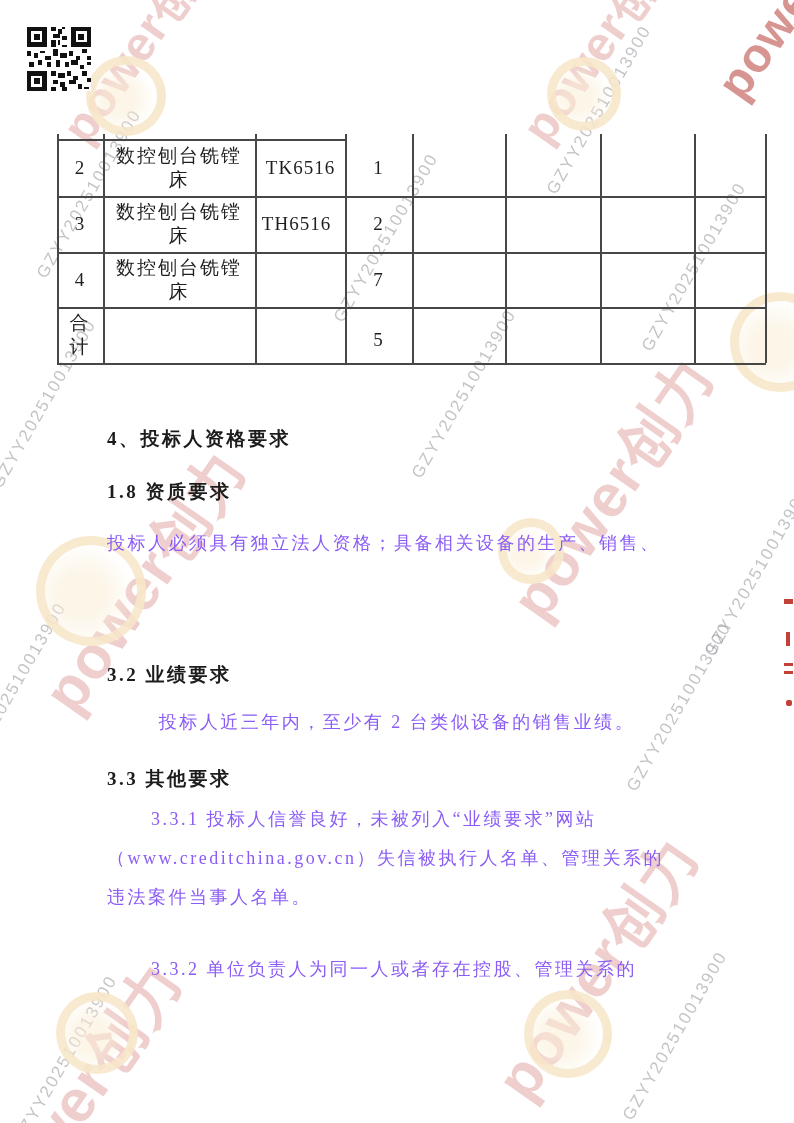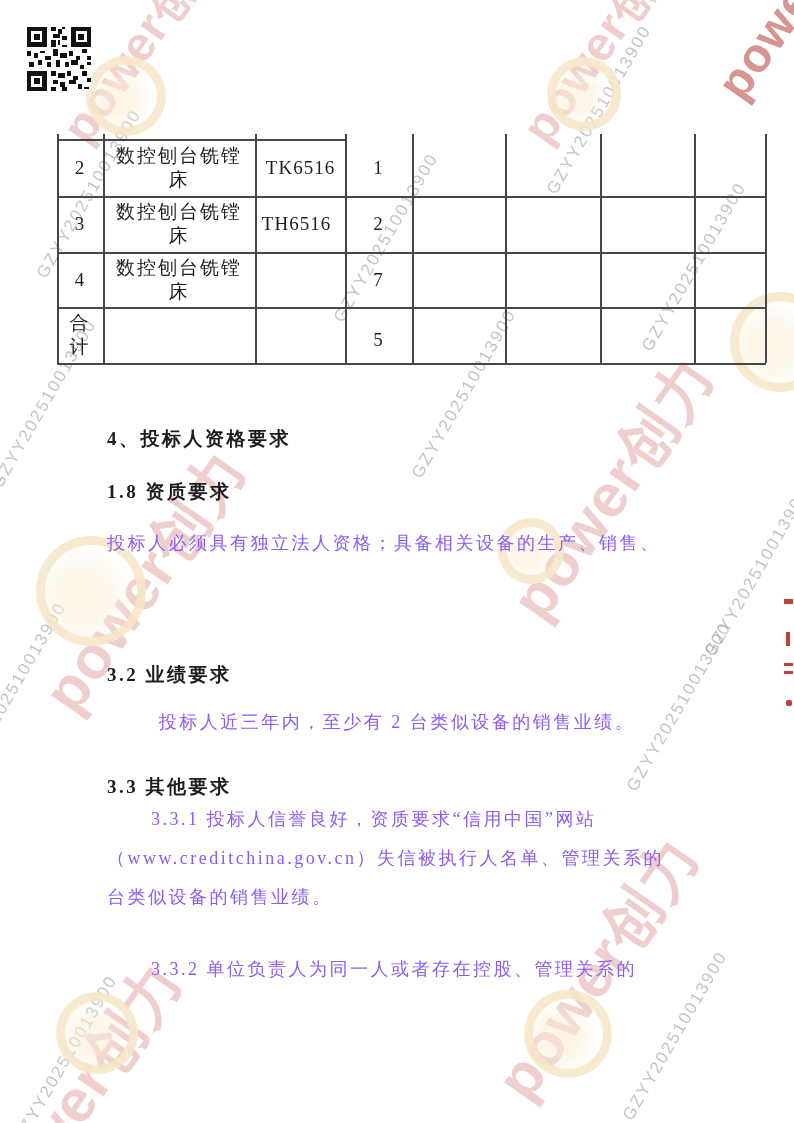--- a/index.html
+++ b/index.html
@@ -194,25 +194,25 @@
   <div class="heading" style="top:479px;">1.8 资质要求</div>
   <div class="para" style="top:524px;">
     <div class="line">投标人必须具有独立法人资格；具备相关设备的生产、销售、</div>
   </div>
 
   <div class="heading" style="top:662px;">3.2 业绩要求</div>
   <div class="para" style="top:703px;text-align:center;">
     <div class="line">投标人近三年内，至少有 2 台类似设备的销售业绩。</div>
   </div>
 
-  <div class="heading" style="top:766px;margin-top:8px;">3.3 其他要求</div>
+  <div class="heading" style="top:766px;">3.3 其他要求</div>
   <div class="para" style="top:800px;">
-    <div class="line indent">3.3.1 投标人信誉良好，资质要求“信用中国”网站</div>
+    <div class="line indent">3.3.1 投标人信誉良好，未被列入“业绩要求”网站</div>
     <div class="line">（www.creditchina.gov.cn）失信被执行人名单、管理关系的</div>
-    <div class="line">台类似设备的销售业绩。</div>
+    <div class="line">违法案件当事人名单。</div>
   </div>
   <div class="para" style="top:950px;">
     <div class="line indent">3.3.2 单位负责人为同一人或者存在控股、管理关系的</div>
   </div>
 
   <div class="red-frag" style="left:784px;top:599px;width:9px;height:5px;"></div>
   <div class="red-frag" style="left:786px;top:632px;width:4px;height:14px;"></div>
   <div class="red-frag" style="left:784px;top:663px;width:9px;height:3px;"></div>
   <div class="red-frag" style="left:784px;top:671px;width:9px;height:3px;"></div>
   <div class="red-frag" style="left:786px;top:700px;width:6px;height:6px;border-radius:2px;"></div>

